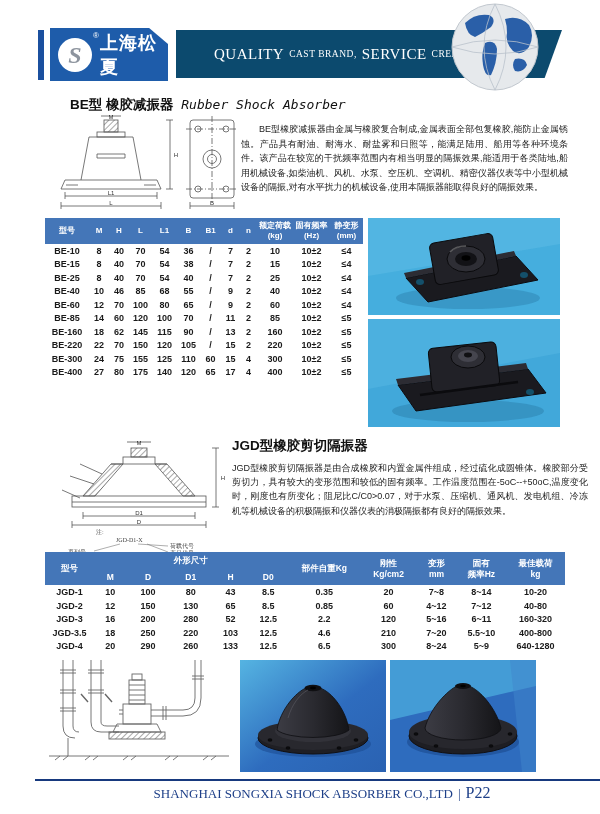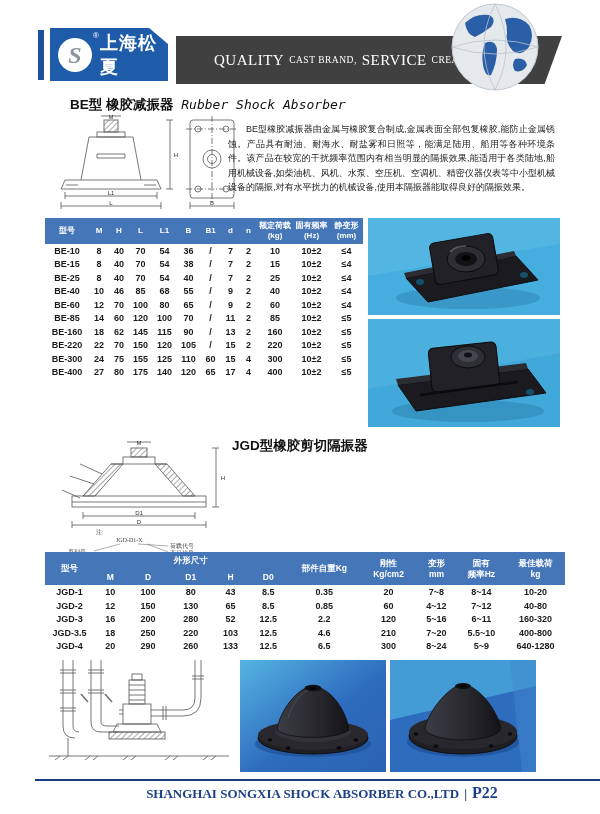--- a/index.html
+++ b/index.html
@@ -10,38 +10,38 @@
   .banner-strip { position:absolute; left:38px; top:30px; width:6px; height:50px; background:#1b509f; }
   .logo-box { position:absolute; left:50px; top:28px; width:118px; height:53px; background:#1e5caa;
               clip-path:polygon(0 0, 84% 0, 100% 30%, 100% 100%, 0 100%);
               display:flex; align-items:center; padding-left:8px; }
   .logo-circle { width:34px; height:34px; border-radius:50%; background:#ffffff; display:flex;
                  align-items:center; justify-content:center; flex:0 0 auto; }
   .logo-s { font-family:"Liberation Serif", serif; font-style:italic; font-weight:bold;
             font-size:24px; color:#8d949e; line-height:1; }
   .reg { color:#ffffff; font-size:8px; align-self:flex-start; margin:3px 1px 0 1px; }
   .logo-text { color:#ffffff; font-weight:bold; font-size:18px; letter-spacing:1px; }
-  .slogan-bar { position:absolute; left:176px; top:30px; width:386px; height:48px; background:#404040;
+  .slogan-bar { position:absolute; left:176px; top:30px; width:386px; height:48px; background:#0c4a6e;
                 clip-path:polygon(0 0, 100% 0, 95.5% 100%, 0 100%);
                 display:flex; align-items:center; padding-left:38px;
-                font-family:"Liberation Serif", serif; color:#ffffff; white-space:nowrap;margin-top:6px; }
+                font-family:"Liberation Serif", serif; color:#ffffff; white-space:nowrap; }
   .slogan-bar .big { font-size:15px; letter-spacing:.5px; margin-right:5px; }
   .slogan-bar .big.second { margin-right:5px; }
   .slogan-bar .small { font-size:9.5px; letter-spacing:.5px; }
   .slogan-bar .small.first { margin-right:5px; }
   .globe { position:absolute; left:445px; top:3px; width:100px; height:88px; z-index:3; }
 
   
   .be-title { position:absolute; left:70px; top:96px; font-size:13.5px; color:#111; }
   .be-title .zh { font-weight:bold; }
   .be-title .en { font-family:"DejaVu Sans Mono", monospace; font-size:13px; margin-left:4px;font-style:italic; }
   .jgd-title { position:absolute; left:232px; top:437px; font-size:13.5px; font-weight:bold; color:#111; }
 
   
-  .be-desc { position:absolute; left:228px; top:122px; width:327px; font-size:9px; line-height:14.6px;
+  .be-desc { position:absolute; left:241px; top:122px; width:327px; font-size:9px; line-height:14.6px;
              color:#222; text-align:justify; text-indent:18px; }
   .jgd-desc { position:absolute; left:232px; top:461px; width:356px; font-size:9px; line-height:14.2px;
               color:#222; text-align:justify; }
 
   
   .be-drawing { position:absolute; left:52px; top:114px; width:192px; height:100px; }
   .jgd-drawing { position:absolute; left:50px; top:438px; width:180px; height:118px; }
   .piping-diagram { position:absolute; left:45px; top:656px; width:188px; height:118px; }
 
   
@@ -58,21 +58,21 @@
 
   
   .be-photo-1 { position:absolute; left:368px; top:218px; width:192px; height:97px; }
   .be-photo-2 { position:absolute; left:368px; top:319px; width:192px; height:108px; }
   .cone-photo-1 { position:absolute; left:240px; top:660px; width:146px; height:112px; }
   .cone-photo-2 { position:absolute; left:390px; top:660px; width:146px; height:112px; }
 
   
   .footer-line { position:absolute; left:35px; right:0; top:779px; height:2px; background:#17397e; }
   .footer { position:absolute; left:0; top:784px; width:100%; text-align:center;
-            font-family:"Liberation Serif", serif; font-weight:bold; color:#1d3f88; font-size:13px;padding-left:44px; }
+            font-family:"Liberation Serif", serif; font-weight:normal; color:#1d3f88; font-size:13px;padding-left:44px; }
   .footer .page-no { font-size:16px; }
   .footer .sep { margin:0 5px; }
 </style>
 </head>
 <body>
 
 <div class="page">
 
   <svg width="0" height="0" style="position:absolute" aria-hidden="true">
     <defs>
@@ -428,20 +428,21 @@
         <line x1="70" y1="106" x2="44" y2="113"></line>
         <line x1="88" y1="106" x2="118" y2="108"></line>
         <line x1="97" y1="106" x2="118" y2="114"></line>
       </g>
       <text x="18" y="116">系列号</text>
       <text x="120" y="110">荷载代号</text>
       <text x="120" y="117">产品代号</text>
     </g>
   </svg>
 
+  <p class="jgd-desc">JGD型橡胶剪切隔振器是由合成橡胶和内置金属件组成，经过硫化成圆锥体。橡胶部分受剪切力，具有较大的变形范围和较低的固有频率。工作温度范围在-5oC--+50oC,温度变化时，刚度也有所变化；阻尼比C/C0&gt;0.07，对于水泵、压缩机、通风机、发电机组、冷冻机等机械设备的积极隔振和仪器仪表的消极隔振都有良好的隔振效果。</p>
 
   <div class="jgd-table-wrap">
     <table class="spec-table">
       <colgroup>
         <col style="width:48px">
           <col style="width:32px">
           <col style="width:42px">
           <col style="width:42px">
         <col style="width:36px">
           <col style="width:38px">

